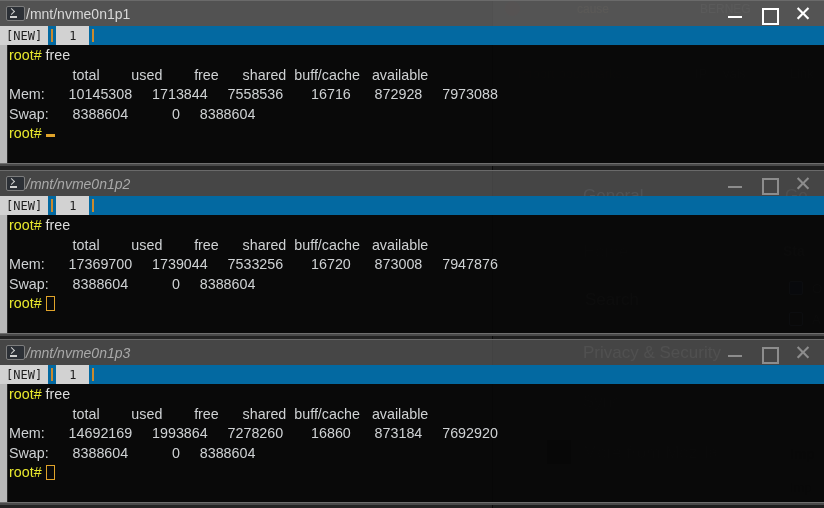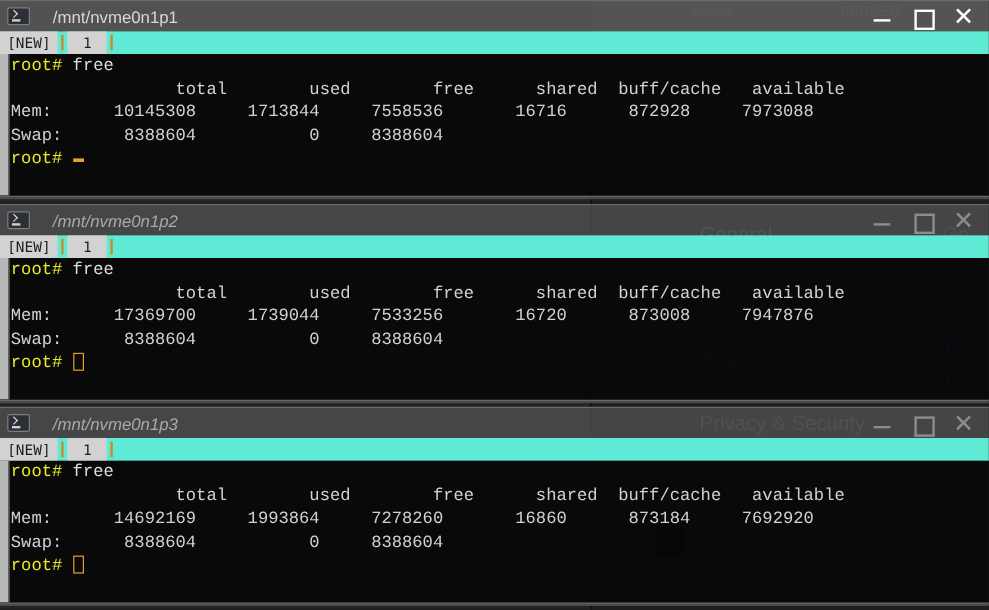--- a/index.html
+++ b/index.html
@@ -104,21 +104,21 @@
   }
   .term-icon::after {
     content: "";
     position: absolute;
     left: 3px; top: 9px;
     width: 7px; height: 1.5px;
     background: #cfcfcf;
   }
 
   .title-text {
-    margin-left: 19px;
+    margin-left: 1px;
     font-size: 14px;
     color: #d8d8d8;
     font-family: "Liberation Sans", sans-serif;
     white-space: nowrap;
     text-align: center;
   }
   .titlebar.inactive .title-text { color: #a9a9a9; }
 
   .win-controls {
     position: absolute;
@@ -152,21 +152,21 @@
     text-align: center;
     font-family: "DejaVu Sans", sans-serif;
   }
   .inactive .wmin::after, .inactive .wmax::after { background: #8d8d8d; }
   .inactive .wmax::after { background: transparent; border-color: #8d8d8d; }
   .inactive .wclose { color: #8d8d8d; }
 
   
   .tabbar {
     height: 19px;
-    background: #5eead4;
+    background: #0369a1;
     display: flex;
     align-items: stretch;
     font-family: "DejaVu Sans Mono", monospace;
     font-size: 12px;
   }
   .tab {
     background: #d2d2d2;
     color: #1d1d1d;
     padding: 0 6px;
     display: flex;
@@ -190,21 +190,21 @@
   .scrollbar {
     position: absolute;
     left: 0; top: 0; bottom: 0;
     width: 8px;
     background: #b8b8b8;
     border-right: 1px solid #2a2a2a;
   }
   .screen {
     position: absolute;
     left: 9px; top: 1px; right: 0; bottom: 0;
-    font-family: Liberation Mono, monospace;
+    font-family: Liberation Sans, sans-serif;
     font-size: 14.3px;
     line-height: 19.5px;
     letter-spacing: 0;
     white-space: pre;
     color: #cfd2d4;
   }
   .prompt { color: #e8e82e; }
   .cmd { color: #dddddd; }
   .cursor-block {
     display: inline-block;

